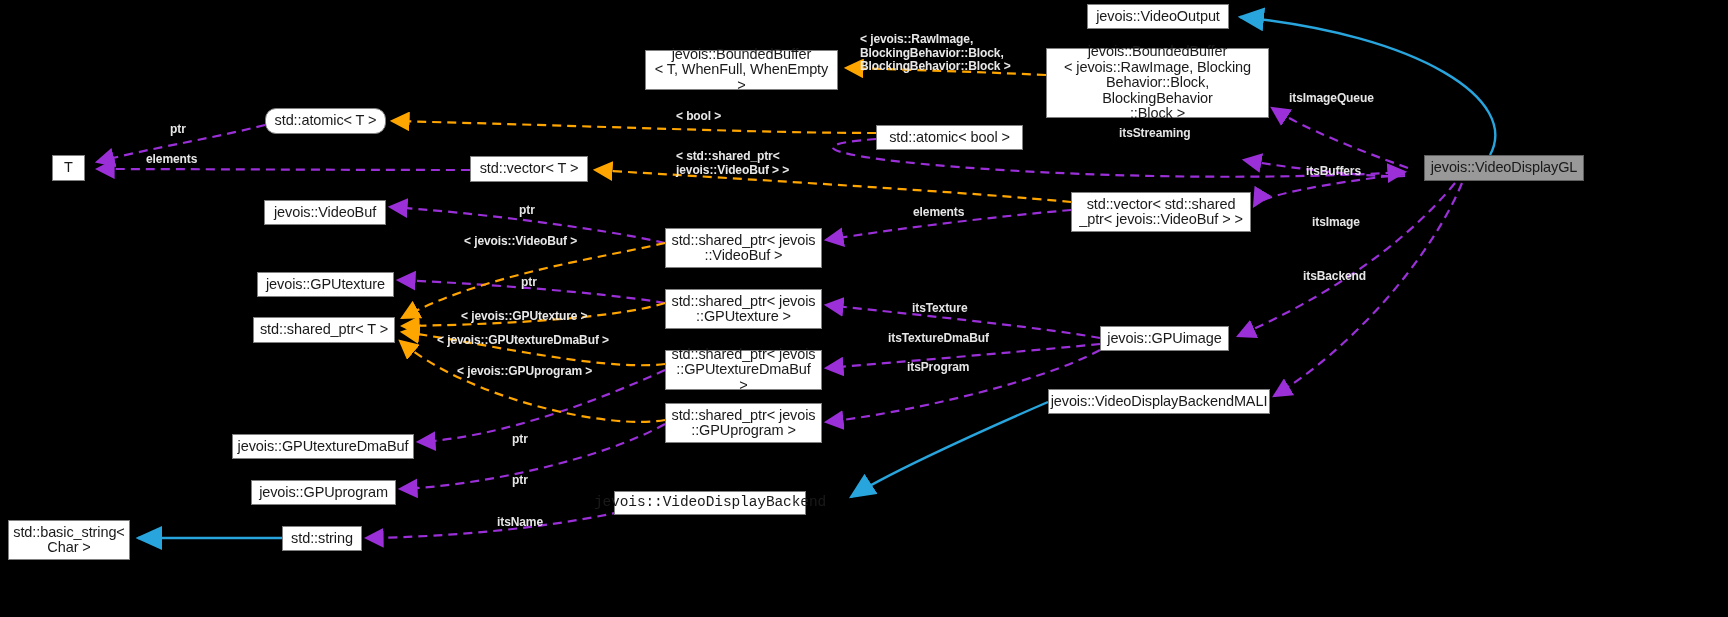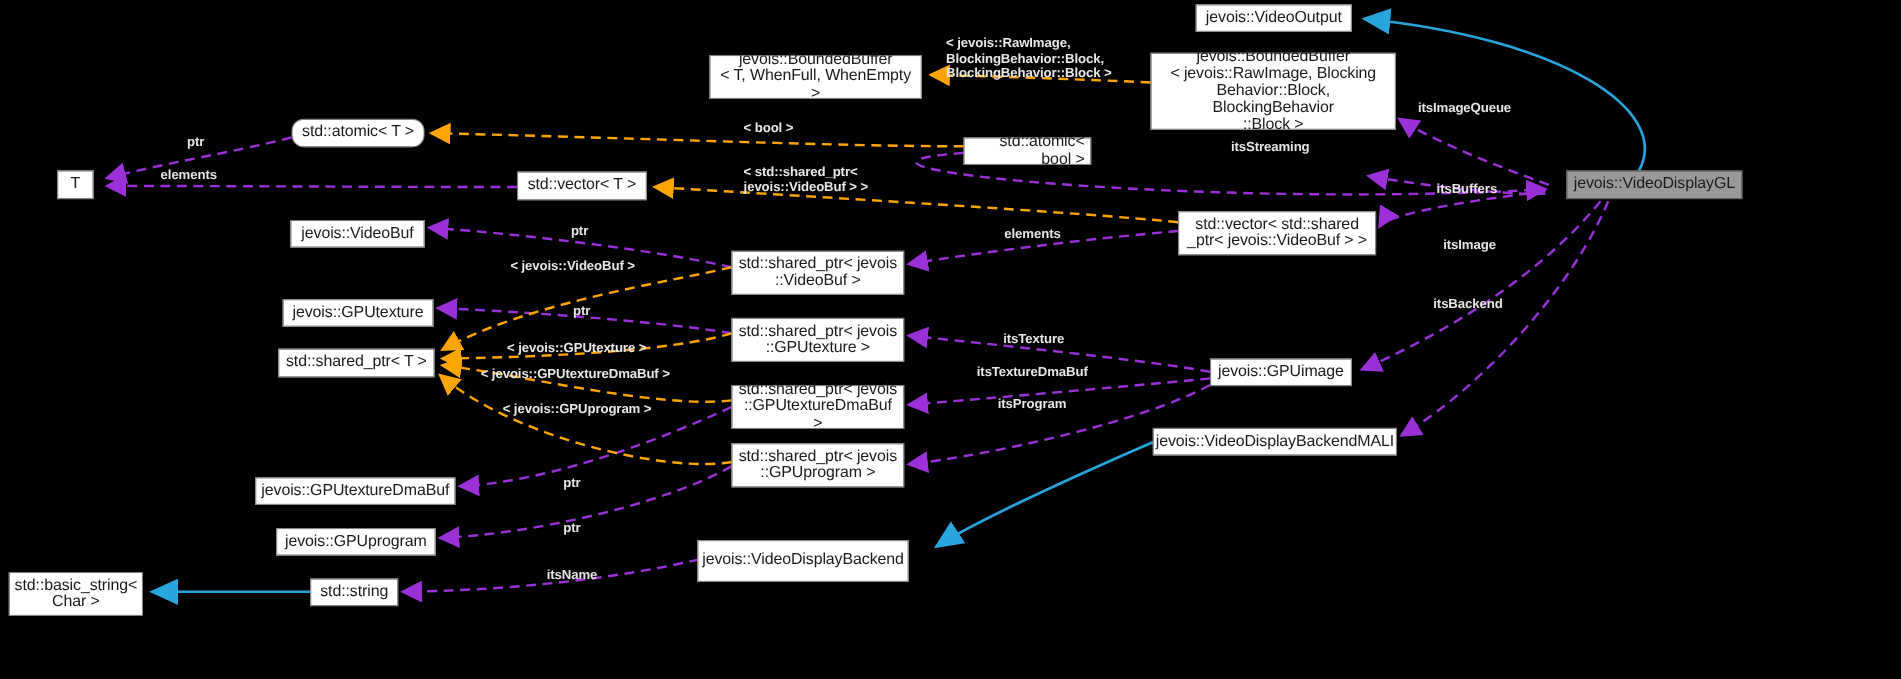--- a/index.html
+++ b/index.html
@@ -120,40 +120,40 @@
       <div class="node" style="left: 52px; top: 155px; width: 33px; height: 26px;">T</div>
       <div class="node" style="left: 265px; top: 108px; width: 121px; height: 26px; border-radius: 11px;">std::atomic&lt; T &gt;</div>
       <div class="node" style="left: 470px; top: 156px; width: 118px; height: 26px;">std::vector&lt; T &gt;</div>
       <div class="node" style="left: 645px; top: 50px; width: 193px; height: 40px;">jevois::BoundedBuffer
 &lt; T, WhenFull, WhenEmpty &gt;</div>
       <div class="node" style="left: 1087px; top: 4px; width: 142px; height: 25px;">jevois::VideoOutput</div>
       <div class="node" style="left: 1046px; top: 48px; width: 223px; height: 70px;">jevois::BoundedBuffer
 &lt; jevois::RawImage, Blocking
 Behavior::Block, BlockingBehavior
 ::Block &gt;</div>
-      <div class="node" style="left: 876px; top: 125px; width: 116px; height: 25px; text-align: right;">std::atomic&lt; bool &gt;</div>
+      <div class="node" style="left: 876px; top: 125px; width: 147px; height: 25px;">std::atomic&lt; bool &gt;</div>
       <div class="node highlight" style="left: 1405px; top: 155px; width: 160px; height: 26px;">jevois::VideoDisplayGL</div>
       <div class="node" style="left: 264px; top: 200px; width: 122px; height: 25px;">jevois::VideoBuf</div>
       <div class="node" style="left: 1071px; top: 192px; width: 180px; height: 40px;">std::vector&lt; std::shared
 _ptr&lt; jevois::VideoBuf &gt; &gt;</div>
       <div class="node" style="left: 665px; top: 228px; width: 157px; height: 40px;">std::shared_ptr&lt; jevois
 ::VideoBuf &gt;</div>
       <div class="node" style="left: 257px; top: 272px; width: 137px; height: 25px;">jevois::GPUtexture</div>
       <div class="node" style="left: 253px; top: 317px; width: 142px; height: 26px;">std::shared_ptr&lt; T &gt;</div>
       <div class="node" style="left: 665px; top: 289px; width: 157px; height: 40px;">std::shared_ptr&lt; jevois
 ::GPUtexture &gt;</div>
       <div class="node" style="left: 665px; top: 350px; width: 157px; height: 40px;">std::shared_ptr&lt; jevois
 ::GPUtextureDmaBuf &gt;</div>
       <div class="node" style="left: 665px; top: 403px; width: 157px; height: 40px;">std::shared_ptr&lt; jevois
 ::GPUprogram &gt;</div>
       <div class="node" style="left: 1100px; top: 326px; width: 129px; height: 25px;">jevois::GPUimage</div>
       <div class="node" style="left: 1048px; top: 389px; width: 222px; height: 25px; text-align: right;">jevois::VideoDisplayBackendMALI</div>
       <div class="node" style="left: 232px; top: 434px; width: 182px; height: 25px;">jevois::GPUtextureDmaBuf</div>
       <div class="node" style="left: 251px; top: 480px; width: 145px; height: 25px;">jevois::GPUprogram</div>
-      <div class="node" style="left: 634px; top: 491px; width: 192px; height: 38px;">jevois::VideoDisplayBackend</div>
+      <div class="node" style="left: 614px; top: 491px; width: 192px; height: 24px; font-family: Liberation Mono, monospace;">jevois::VideoDisplayBackend</div>
       <div class="node" style="left: 8px; top: 520px; width: 122px; height: 40px;">std::basic_string&lt;
 Char &gt;</div>
       <div class="node" style="left: 282px; top: 526px; width: 80px; height: 25px;">std::string</div>
     </div>
   <div id="labels-layer">
       <div class="edge-label" style="left: 170px; top: 123px;">ptr</div>
       <div class="edge-label" style="left: 146px; top: 153px;">elements</div>
       <div class="edge-label tmpl" style="left: 676px; top: 110px;">&lt; bool &gt;</div>
       <div class="edge-label tmpl" style="left: 860px; top: 33px;">&lt; jevois::RawImage,
 BlockingBehavior::Block,

